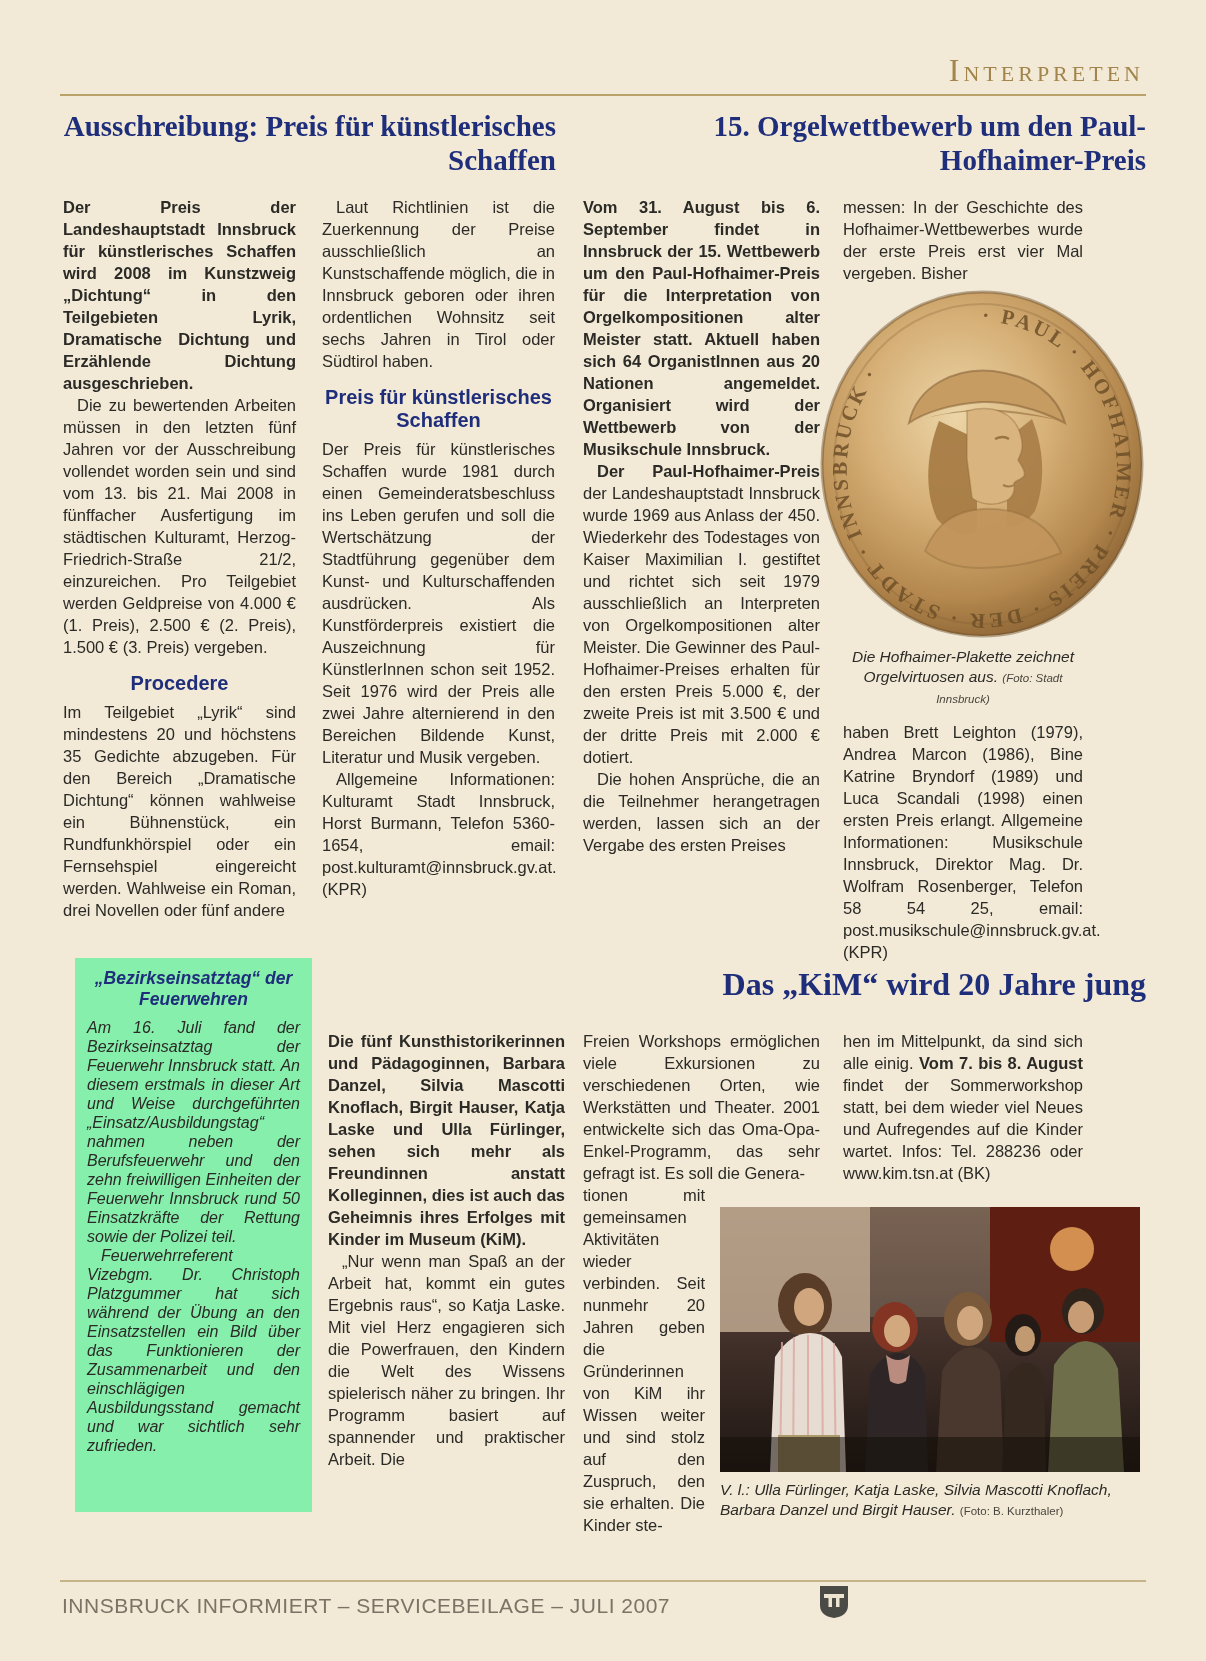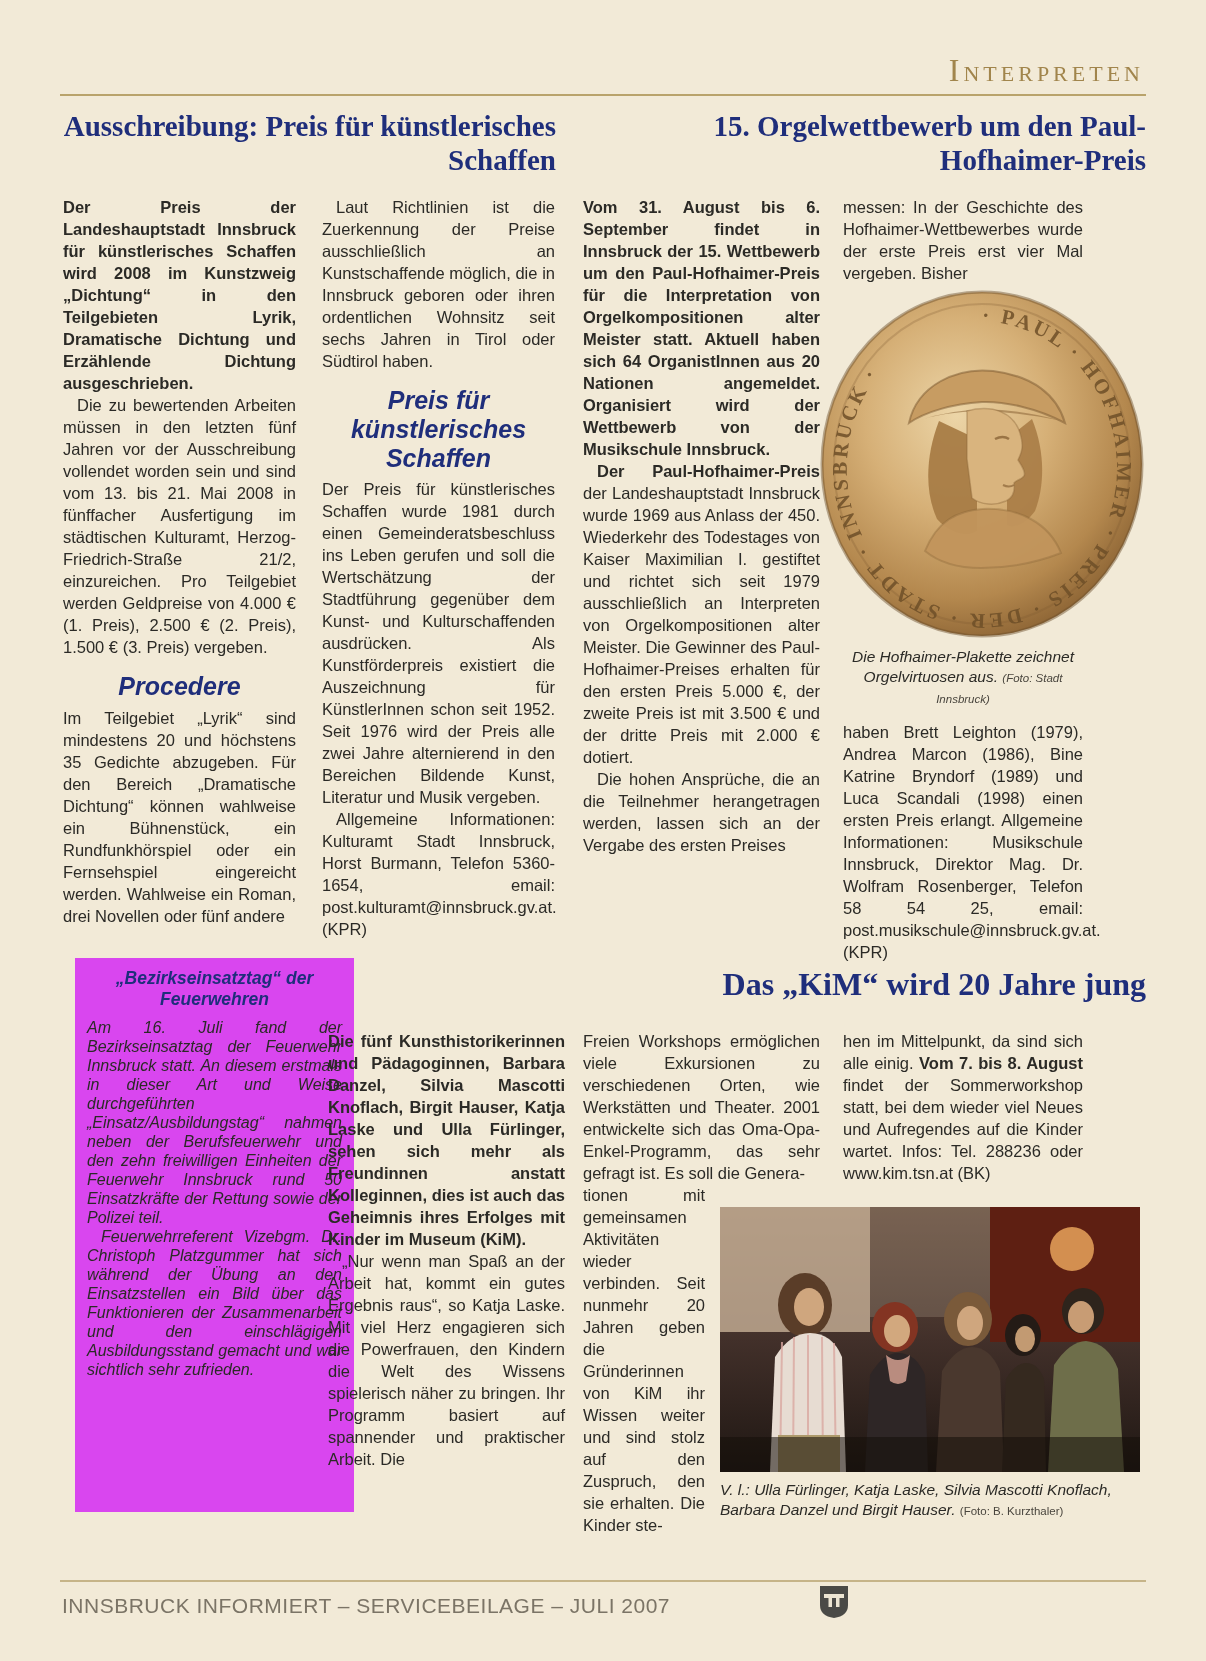--- a/index.html
+++ b/index.html
@@ -15,36 +15,36 @@
   .headline { position:absolute; font-family:"Liberation Serif", serif; font-weight:bold; color:#1f2e7b; text-align:right; line-height:1.16; }
   .headline-preis { left:62px; top:110px; width:494px; font-size:29px; }
   .headline-orgel { left:575px; top:110px; width:571px; font-size:29px; }
   .headline-kim   { left:330px; top:966px; width:816px; font-size:32px; }
 
   
   .col { position:absolute; text-align:justify; font-size:16.5px; line-height:22px; color:#2b2a26; hyphens:auto; }
   .col p { margin:0; }
   .col p.indent { text-indent:14px; }
   .col p.lead { font-weight:bold; }
-  .subhead { font-weight:bold; color:#1f2e7b; text-align:center; font-size:25px; line-height:1.15; margin:14px 0 6px;font-style:italic; }
+  .subhead { font-weight:bold; color:#1f2e7b; text-align:center; font-size:20px; line-height:1.15; margin:14px 0 6px; }
   .inline-bold { font-weight:bold; }
 
   .a1c1 { left:63px;  top:196px; width:233px; }
   .a1c2 { left:322px; top:196px; width:233px; }
   .a2c1 { left:583px; top:196px; width:237px; }
   .a2c2 { left:843px; top:196px; width:240px; }
 
   
   .medal-fig { width:330px; margin:5px 0 8px -26px; }
   .medal-fig svg { display:block; width:330px; height:350px; }
   .medal-caption { font-style:italic; font-size:15.5px; line-height:20px; text-align:center; margin:2px 0 12px; }
   .cap-credit { font-size:11.5px; color:#4a463e; }
 
   
-  .feuerwehr-box { position:absolute; left:75px; top:958px; width:279px; min-height:554px; background:#d946ef; padding:10px 12px 4px; }
+  .feuerwehr-box { position:absolute; left:75px; top:958px; width:237px; min-height:554px; background:#86efac; padding:10px 12px 4px; }
   .feuerwehr-head { font-weight:bold; font-style:italic; color:#1f2e7b; text-align:center; font-size:17.5px; line-height:1.2; margin-bottom:8px; }
   .feuerwehr-box p { font-style:italic; font-size:16px; line-height:19px; text-align:justify; hyphens:auto; }
   .feuerwehr-box p.indent { text-indent:14px; }
 
   
   .kimc1 { left:328px; top:1030px; width:237px; }
   .kimc2 { left:583px; top:1030px; width:237px; }
   .kimc2 .narrow { width:122px; }
   .kimc3 { left:843px; top:1030px; width:240px; }
 

